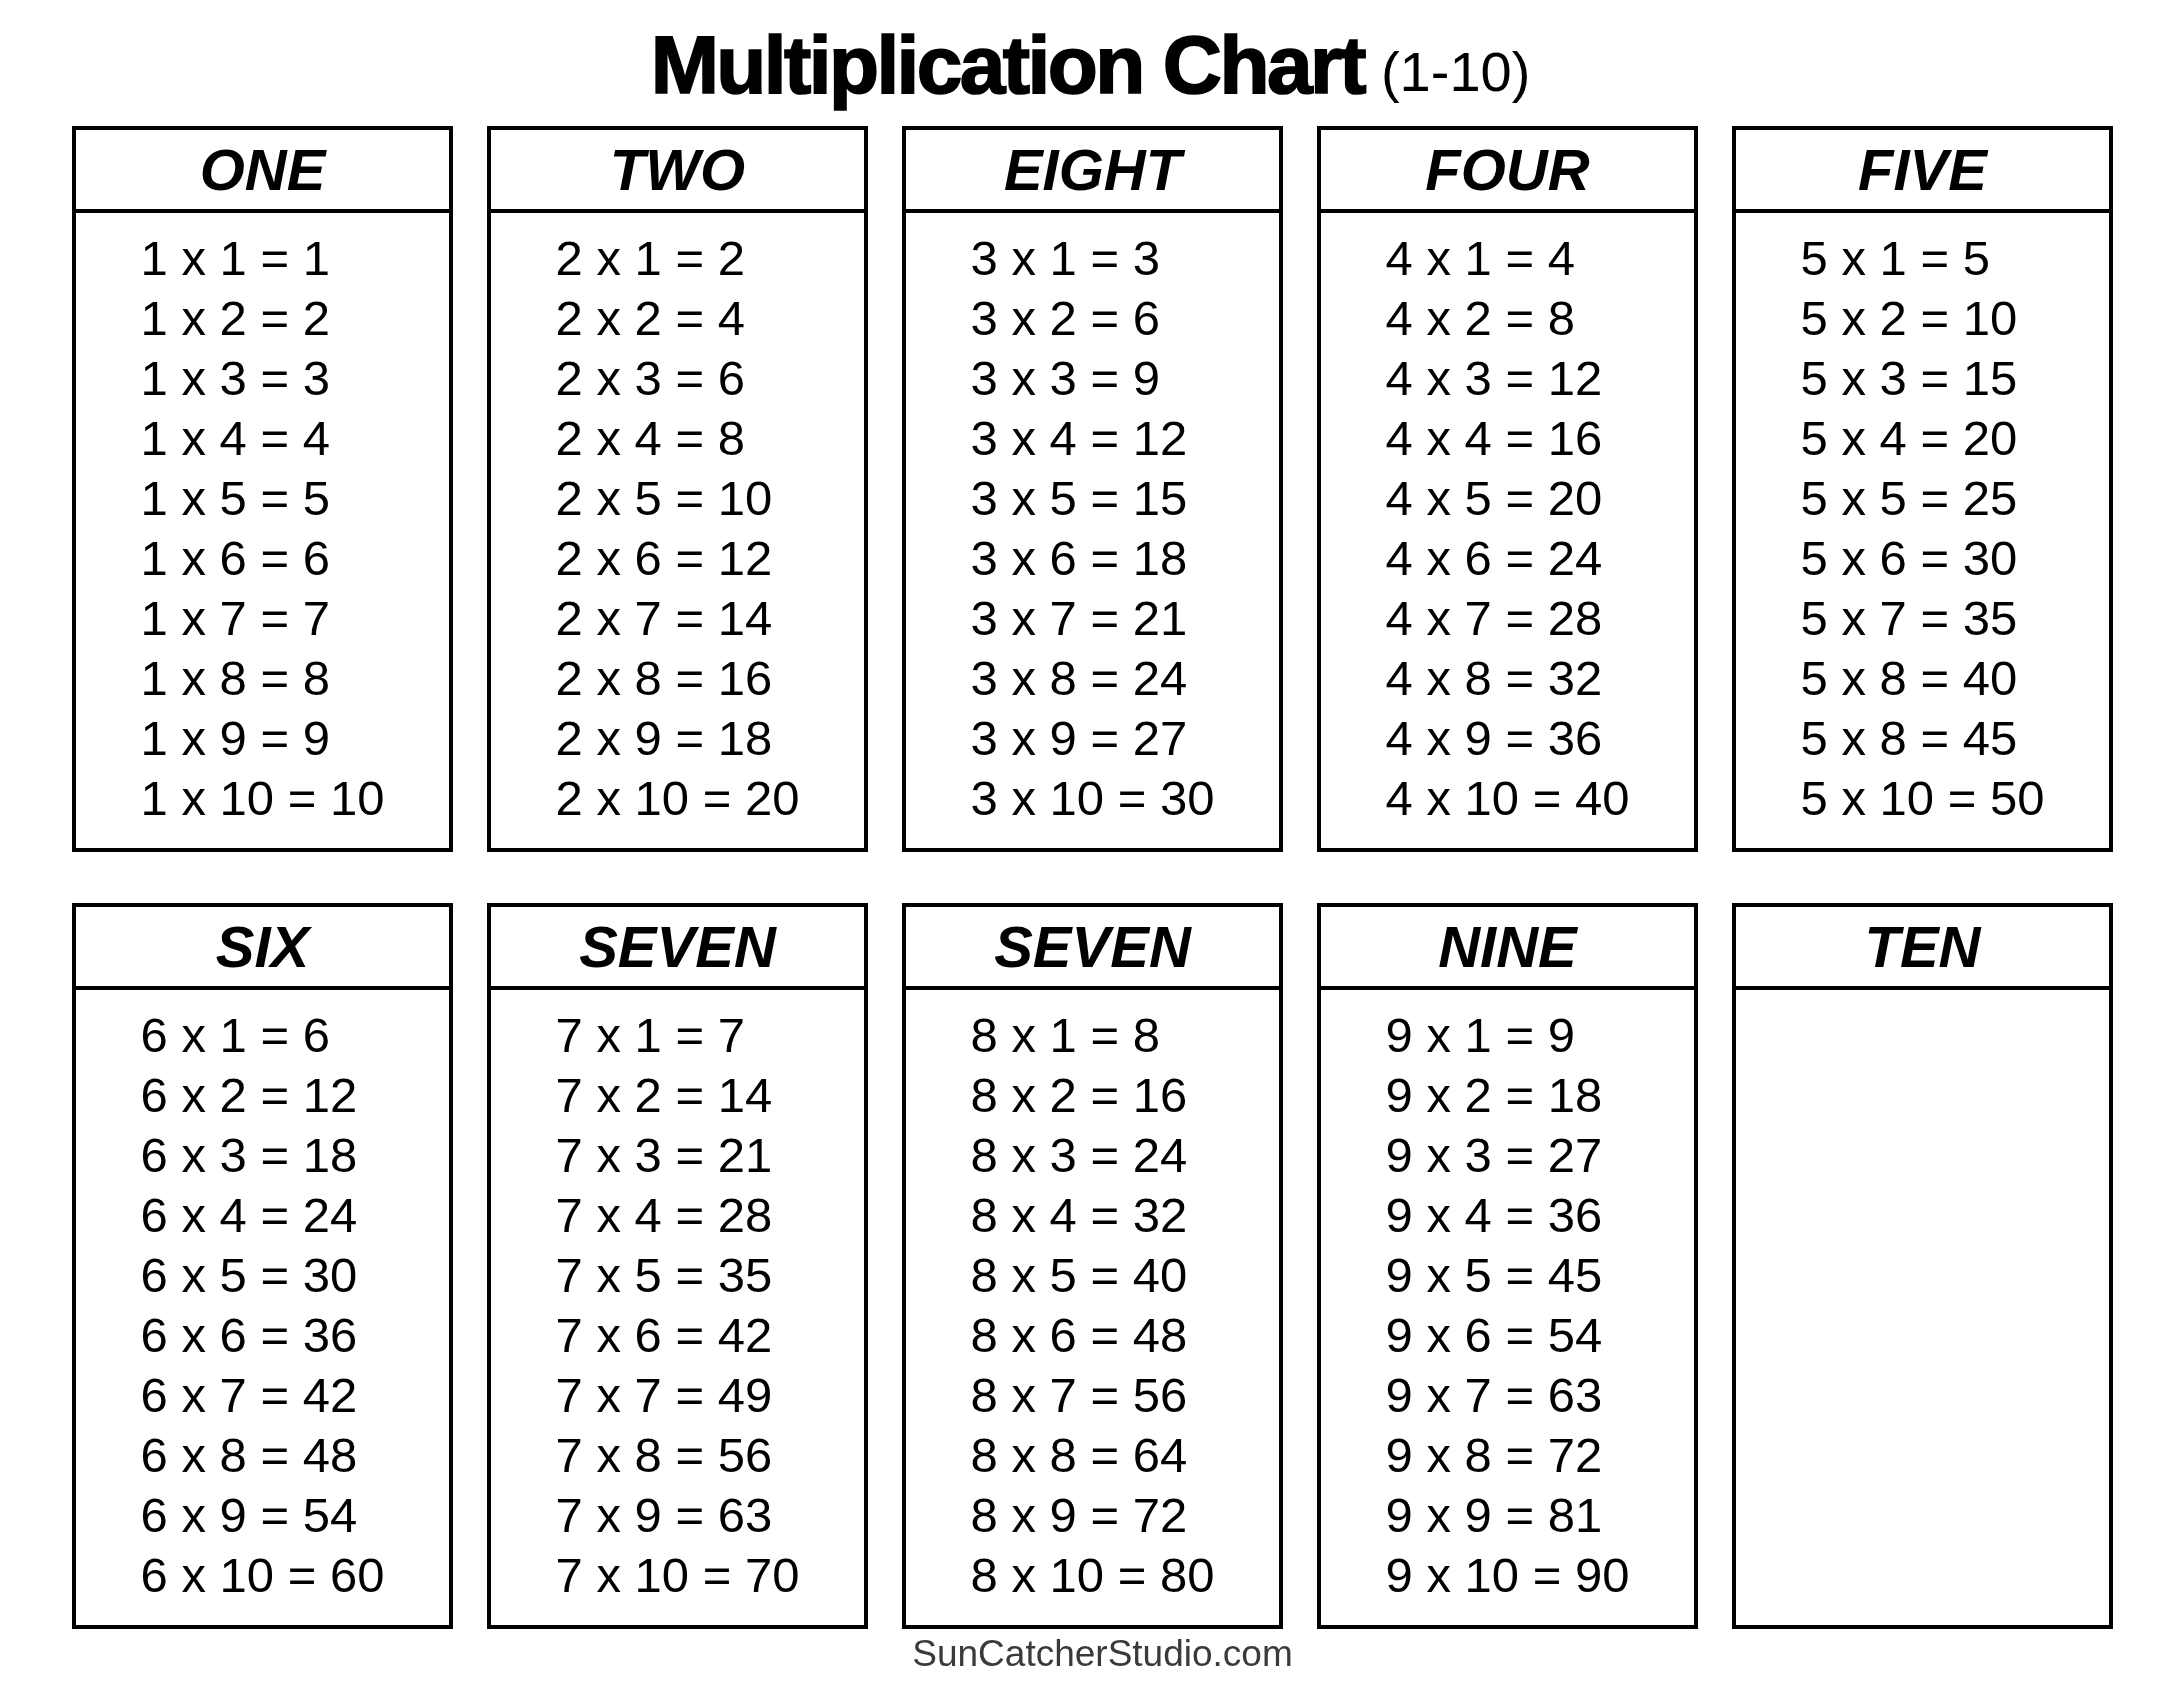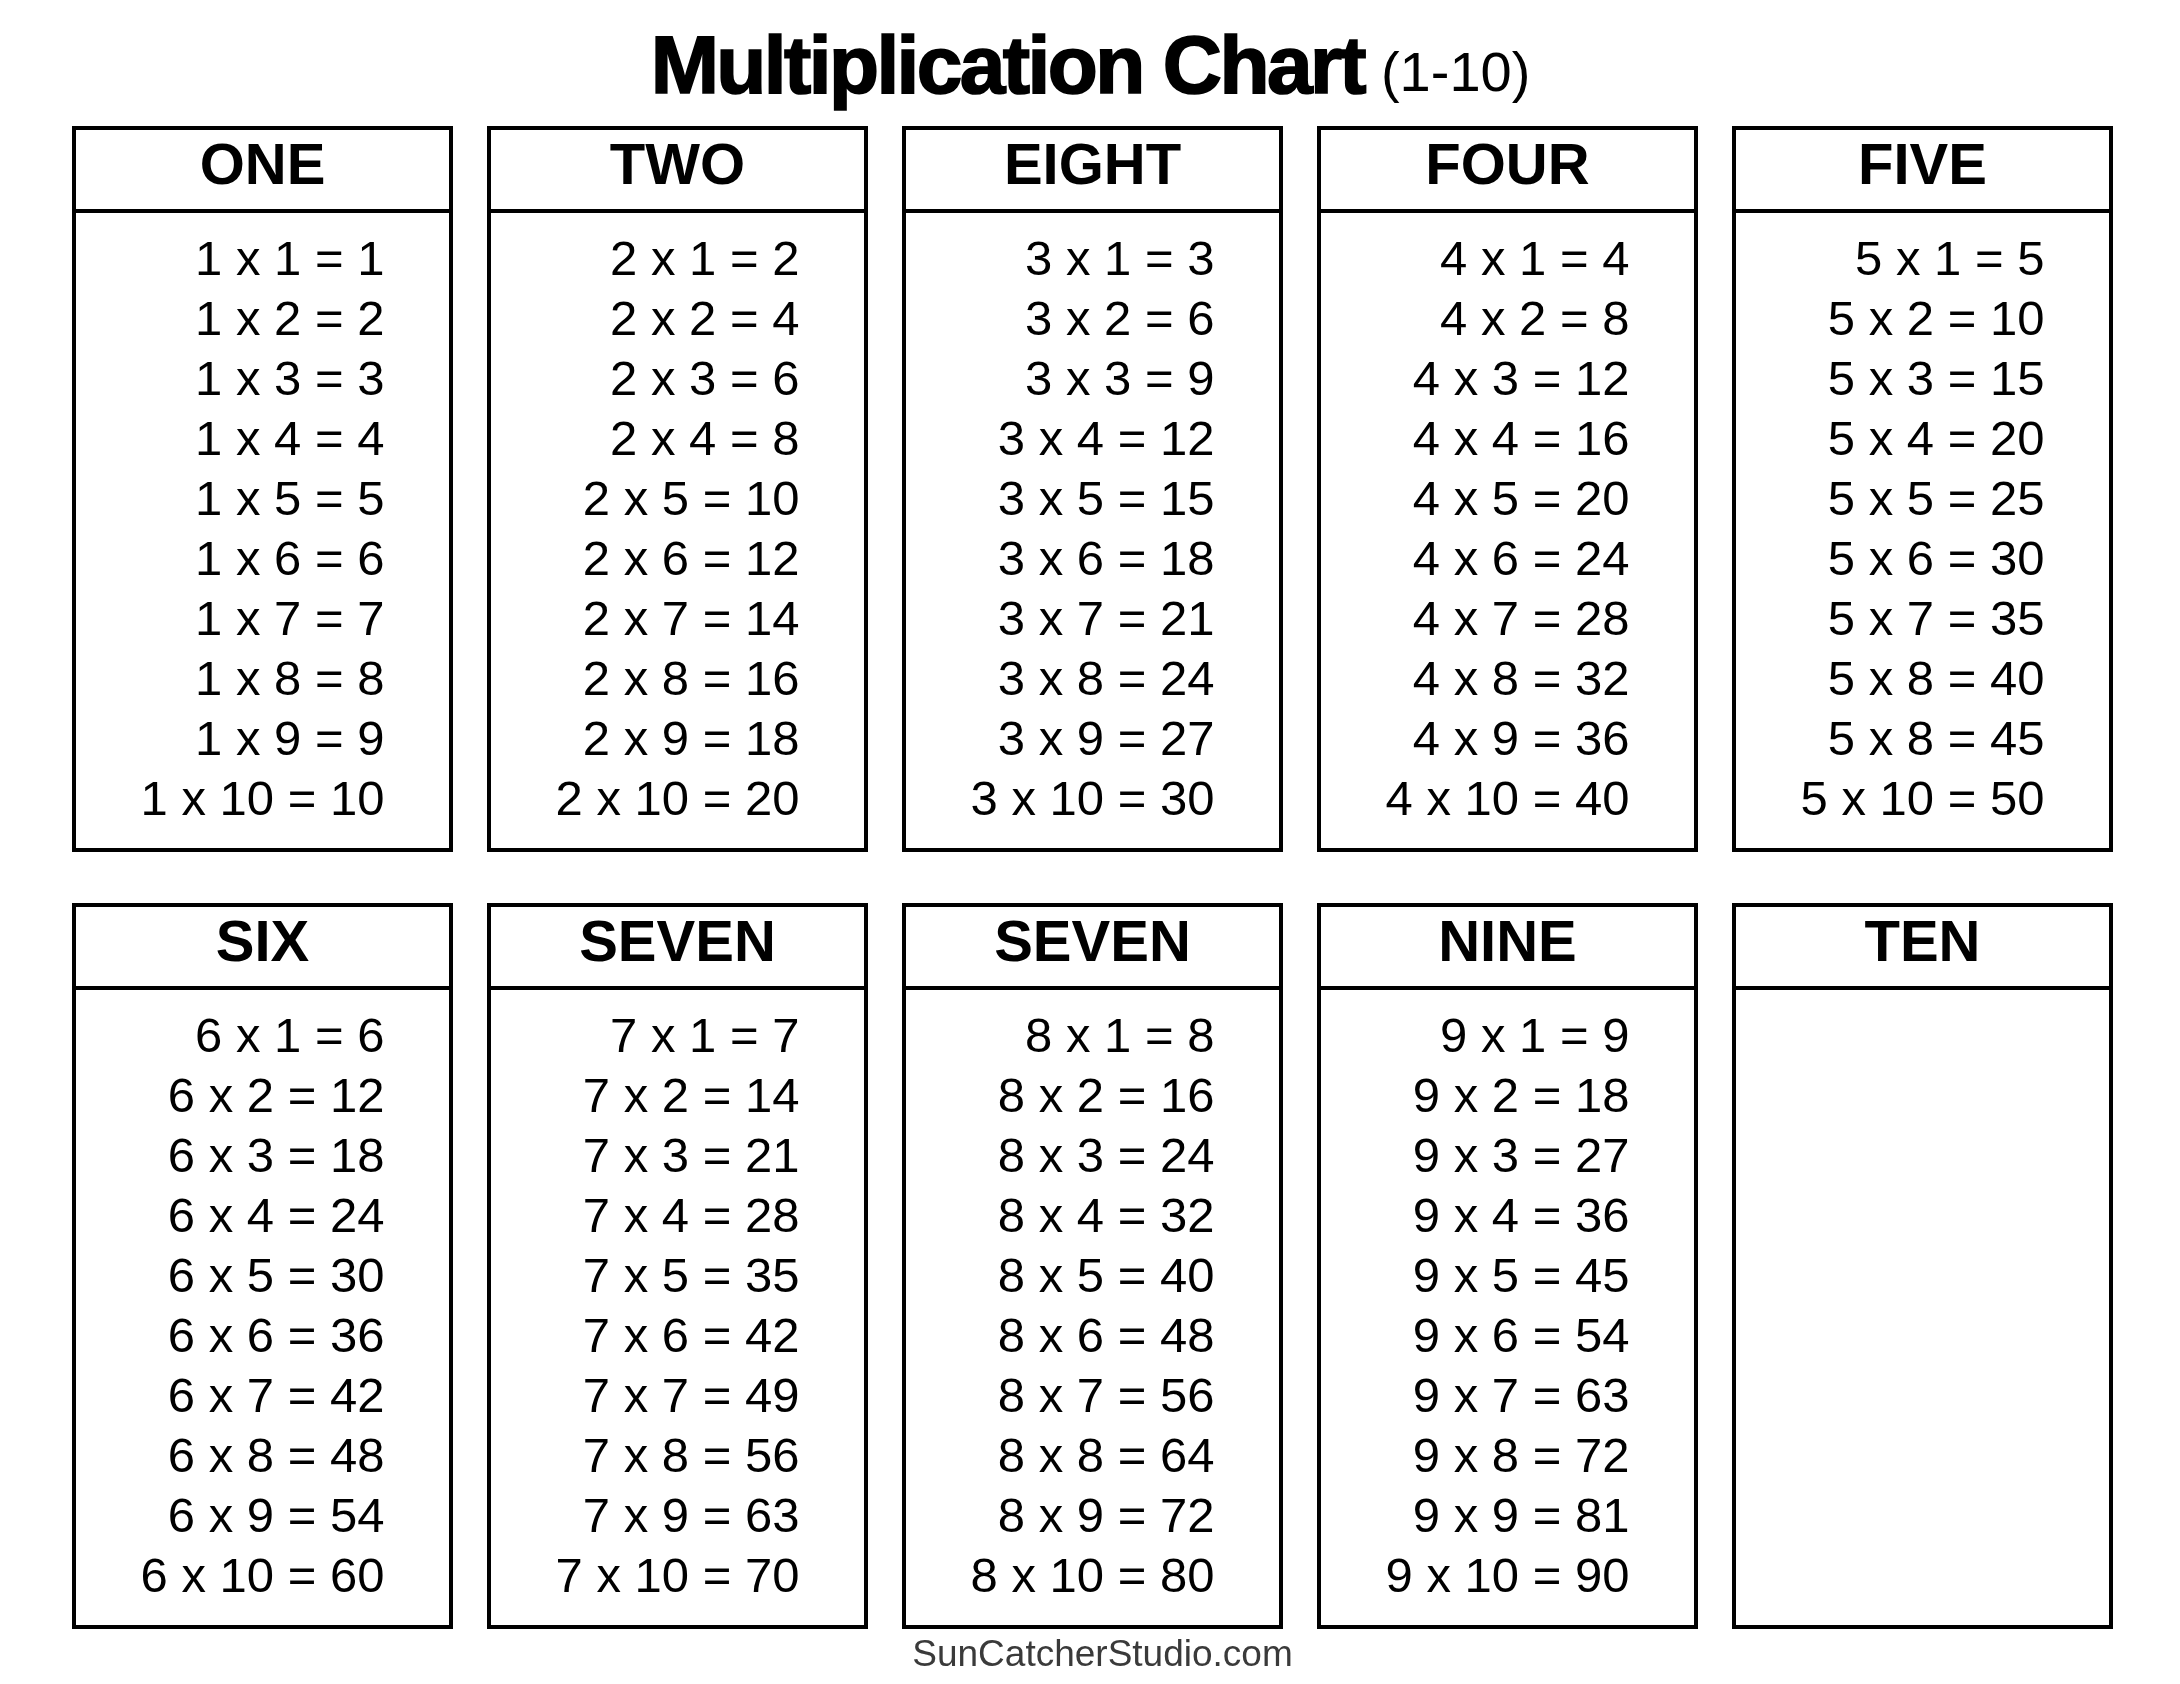--- a/index.html
+++ b/index.html
@@ -55,37 +55,39 @@
   .card {
     width: 381px;
     height: 726px;
     border: 4.3px solid var(--ink);
     background: var(--bg);
   }
   .card-header {
     height: 83px;
     border-bottom: 4.3px solid var(--ink);
     display: flex;
+    align-items: center;
     justify-content: center;
+    font-style: italic;
   }
   .card-heading {
     font-size: 58px;
     font-weight: bold;
     letter-spacing: 0;
   }
   .card-body {
     height: 630px;
     display: flex;
     flex-direction: column;
     align-items: center;
     justify-content: center;
   }
   .fact-list {
     display: inline-block;
-    text-align: right;
+    text-align: left;
   }
   .fact-row {
     font-size: 49px;
     line-height: 60px;
     white-space: pre;
   }
   .footer {
     position: absolute;
     left: 12px;
     top: 1632px;

